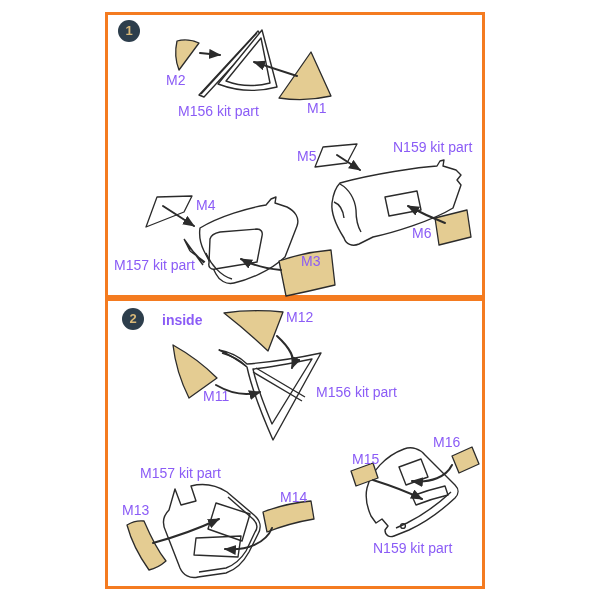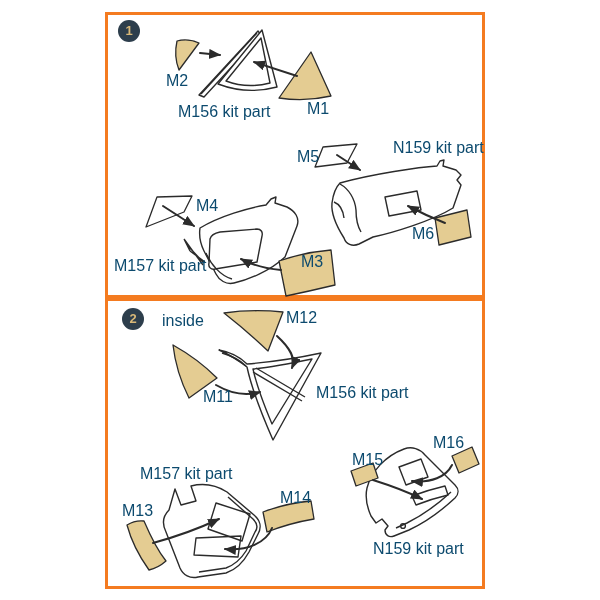--- a/index.html
+++ b/index.html
@@ -7,22 +7,22 @@
          font-family:"Liberation Sans",sans-serif;}
   .panel{position:absolute;border:3px solid #f47b20;background:#ffffff;box-sizing:border-box;}
   #panel1{left:105px;top:12px;width:380px;height:286px;}
   #panel2{left:105px;top:298px;width:380px;height:291px;}
   #lineart{position:absolute;left:0;top:0;width:600px;height:600px;z-index:5;}
   .badge{position:absolute;z-index:6;width:22px;height:22px;border-radius:50%;
          background:#2d3e4c;color:#d8b878;font-weight:bold;font-size:13px;line-height:22px;
          text-align:center;}
   #badge1{left:118px;top:20px;}
   #badge2{left:122px;top:308px;}
-  .label{position:absolute;z-index:6;font-size:16px;color:#0c4a6e;white-space:nowrap;line-height:1;}
-  .label.bold{font-weight:normal;}
+  .label{position:absolute;z-index:6;font-size:14px;color:#8b5cf6;white-space:nowrap;line-height:1;}
+  .label.bold{font-weight:bold;}
 </style>
 </head>
 <body>
 
 <div id="stage">
 
   <div class="panel" id="panel1"></div>
   <div class="panel" id="panel2"></div>
 
   <svg id="lineart" viewBox="0 0 600 600">

